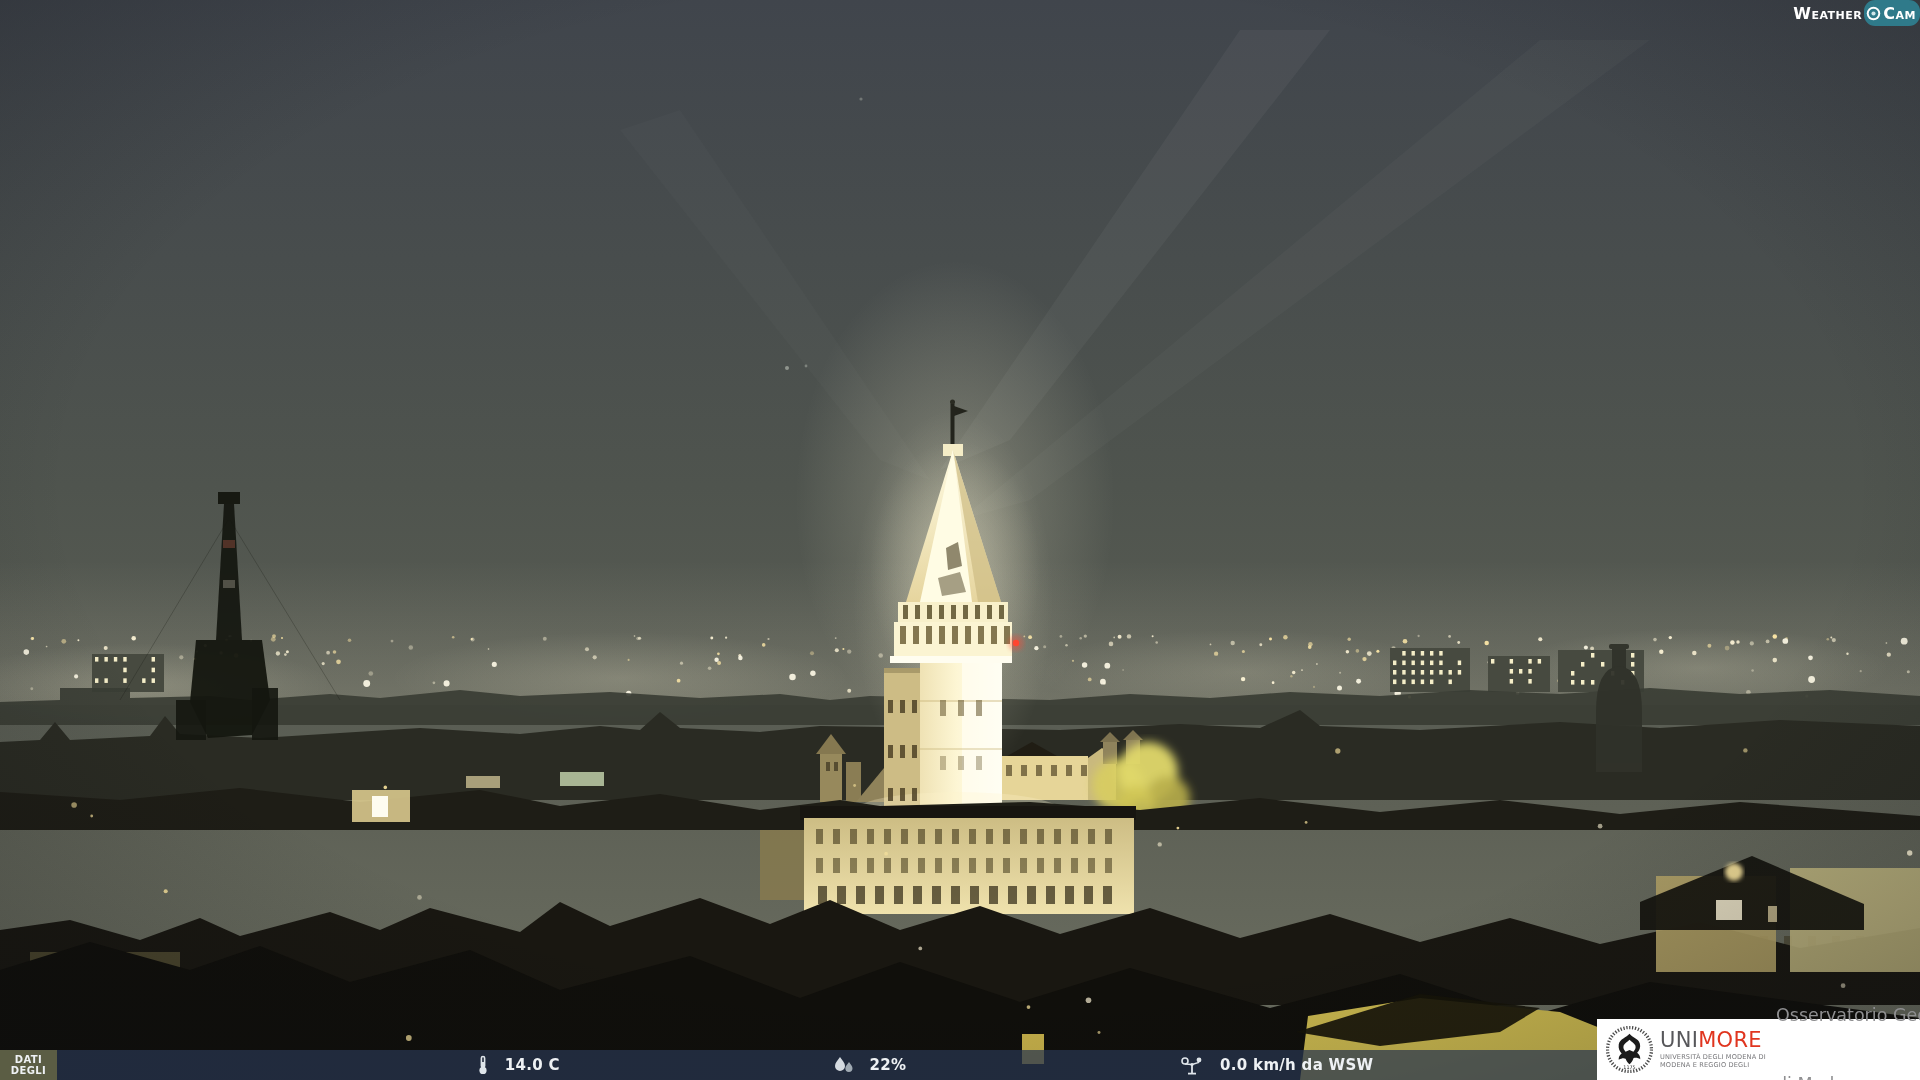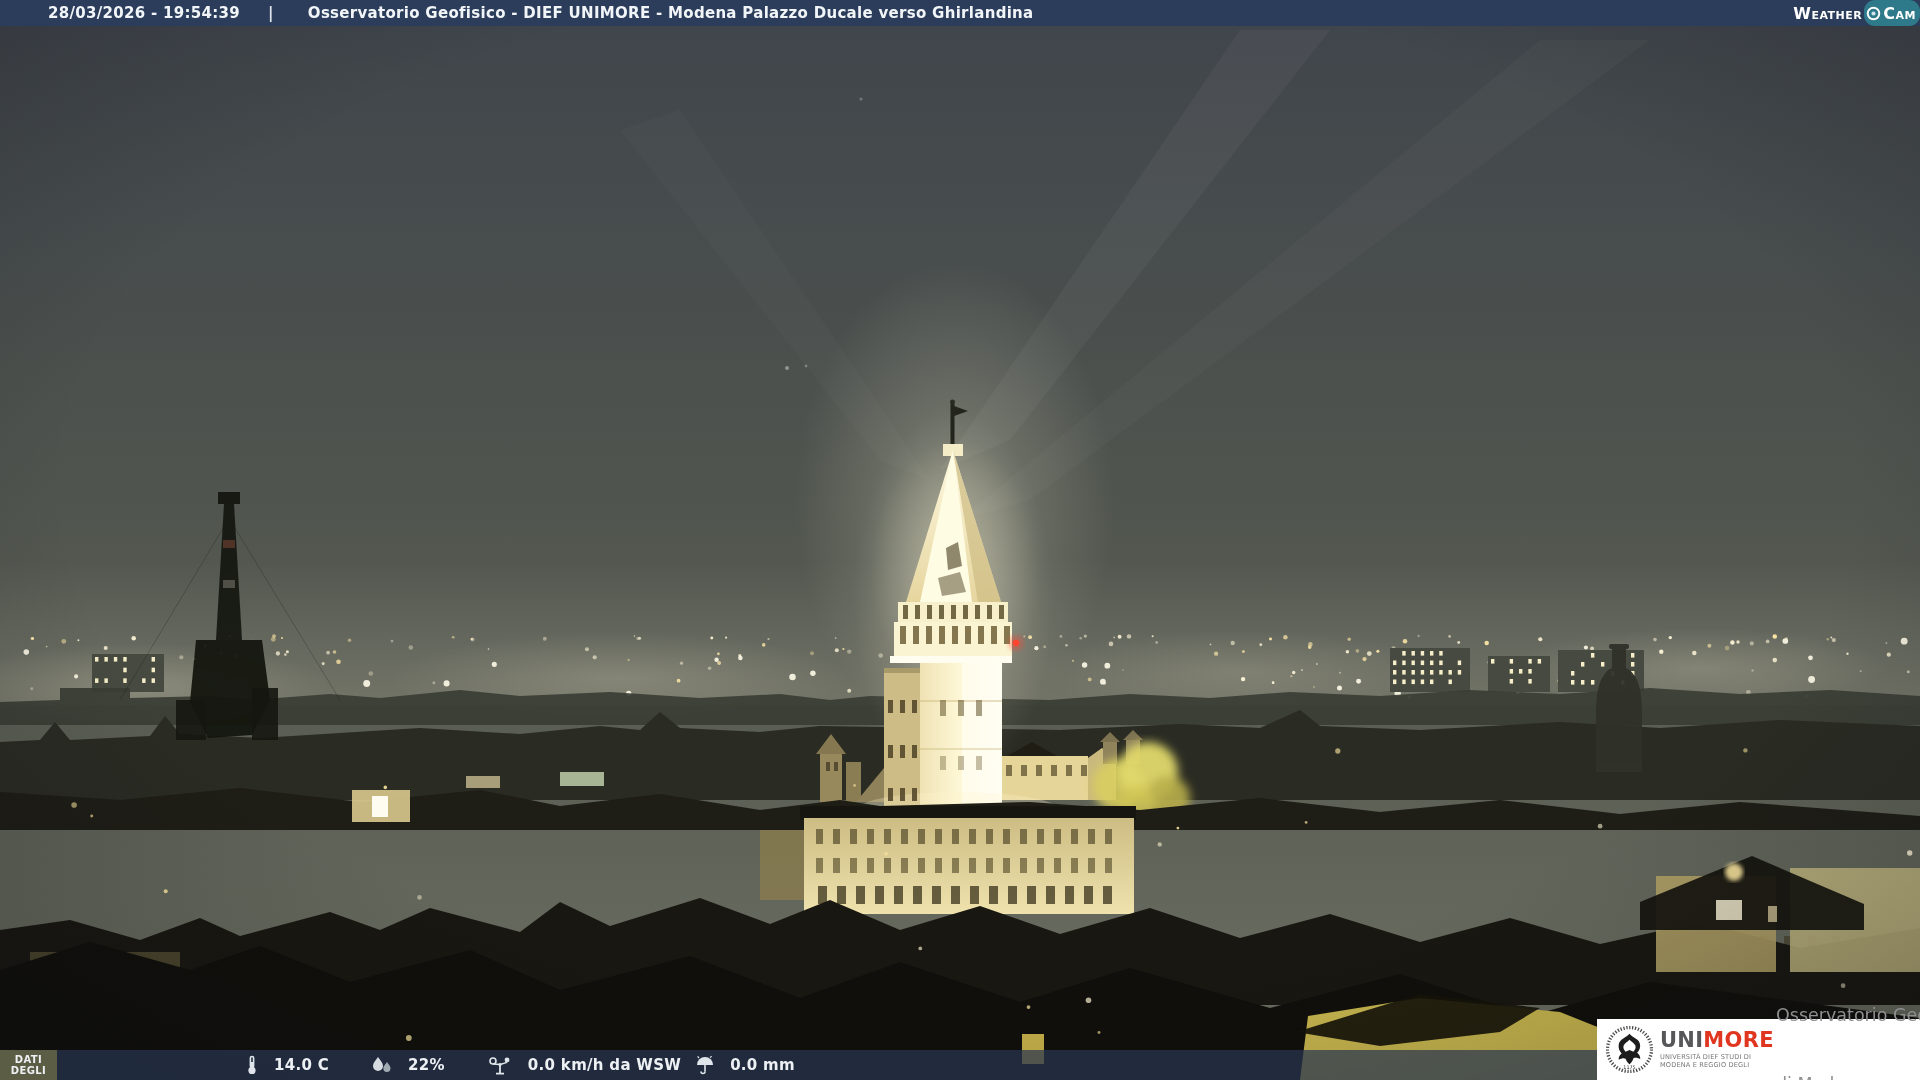--- a/index.html
+++ b/index.html
@@ -23,38 +23,38 @@
   .weathercam .w::first-letter{text-transform:uppercase;}
   .cambox{height:26px;background:#2f7a8a;display:flex;align-items:center;padding:0 4px 0 2px;border-radius:11px;}
   .cambox .c{color:#fff;font-variant:small-caps;font-weight:bold;font-size:16px;
              letter-spacing:.5px;text-transform:lowercase;}
   .cambox .c::first-letter{text-transform:uppercase;}
   .lens{width:15px;height:15px;margin-right:2px;flex:none;}
 
   
   .bottombar{position:absolute;left:0;bottom:0;width:1718px;height:30px;
              background:rgba(40,54,80,.72);display:flex;align-items:center;
-             color:#eef1f4;font-size:15px;font-weight:bold;letter-spacing:.3px;}
+             color:#eef1f4;font-size:15px;font-weight:bold;letter-spacing:.3px;justify-content:space-between;}
   .badge{width:57px;height:30px;flex:none;background:rgba(99,100,70,.88);
          display:flex;flex-direction:column;align-items:center;justify-content:center;
          font-size:10px;line-height:11px;letter-spacing:.4px;}
   .reading{display:flex;align-items:center;white-space:pre;gap:8px;}
   .reading svg{flex:none;}
   .r-temp{margin-left:188px;}
   .r-hum{margin-left:42px;}
   .r-wind{margin-left:42px;}
   .r-rain{margin-left:14px;}
   .reading .val{margin-left:7px;}
 
   
   .logobox{position:absolute;left:1597px;top:1019px;width:323px;height:61px;
            background:#ffffff;display:flex;align-items:center;padding-left:9px;}
   .seal{width:47px;height:47px;flex:none;}
   .unimore{margin-left:7px;width:108px;flex:none;}
-  .unimore .brand{font-size:21px;font-weight:bold;letter-spacing:.3px;line-height:21px;color:#57575a;}
+  .unimore .brand{font-size:21px;font-weight:normal;letter-spacing:.3px;line-height:21px;color:#57575a;}
   .unimore .brand .more{color:#e0351f;}
   .unimore .sub{margin-top:3px;font-size:6.6px;line-height:7.6px;color:#77777a;letter-spacing:.15px;}
   .orgtext{margin-left:8px;color:#8f8f91;font-size:17.5px;line-height:23px;white-space:pre;}
 </style>
 </head>
 <body>
 
 <div class="stage">
 
   <svg class="scene" id="scene" viewBox="0 0 1920 1080" width="1920" height="1080">
@@ -619,25 +619,20 @@
         <circle cx="854.6" cy="785.5" r="1.45" fill="#ffe9a0" opacity="0.56"></circle>
         <circle cx="1843.1" cy="985.7" r="2.35" fill="#fff6d8" opacity="0.56"></circle>
         <circle cx="1159.7" cy="844.4" r="2.18" fill="#fff6d8" opacity="0.56"></circle>
         <circle cx="1909.7" cy="853.0" r="2.71" fill="#fff6d8" opacity="0.85"></circle>
         <circle cx="1177.9" cy="828.1" r="1.41" fill="#ffe9a0" opacity="0.85"></circle>
         <circle cx="408.8" cy="1038.0" r="2.88" fill="#ffe9a0" opacity="0.76"></circle>
       </g>
     <rect x="0" y="0" width="1920" height="1080" fill="url(#vigG)"></rect>
   </svg>
 
-  <header class="topbar">
-    <span class="dt">28/03/2026 - 19:54:39</span>
-    <span class="sep">|</span>
-    <span class="title">Osservatorio Geofisico - DIEF UNIMORE - Modena Palazzo Ducale verso Ghirlandina</span>
-  </header>
 
   <div class="weathercam">
     <span class="w">Weather</span>
     <span class="cambox">
       <svg class="lens" viewBox="0 0 16 16">
         <circle cx="8" cy="8" r="7.2" fill="#ffffff"></circle>
         <circle cx="8" cy="8" r="5.1" fill="#2f7a8a"></circle>
         <circle cx="8" cy="8" r="2.2" fill="#cfe6ea"></circle>
       </svg>
       <span class="c">Cam</span>
@@ -700,21 +695,21 @@
                C30,32 33,32.6 35,34 C35.2,31 33.8,28.8 31.8,27.4 C34,25 35.6,21.6 34.6,18
                C33,12.6 27,12 24,8 Z M24,14 C26,16.4 29,17.4 30,20 C30.8,22.4 29.6,24.8 28,26.2
                L24,24.5 L20,26.2 C18.4,24.8 17.2,22.4 18,20 C19,17.4 22,16.4 24,14 Z" fill="#1c1c1c"></path>
       <text x="24" y="44" text-anchor="middle" font-size="5" fill="#2a2a2a" font-family="DejaVu Sans, sans-serif">1175</text>
     </svg>
     <div class="unimore">
       <div class="brand">
         <span>UNI</span><span class="more">MORE</span>
       </div>
       <div class="sub">
-        <div>UNIVERSITÀ DIEF STUDI DI</div>
+        <div>UNIVERSITÀ DEGLI MODENA DI</div>
         <div>MODENA E REGGIO DEGLI</div>
       </div>
     </div>
     <div class="orgtext">
       <div>Osservatorio Geofisico</div>
       <div>di Modena</div>
     </div>
   </div>
 </div>
 

